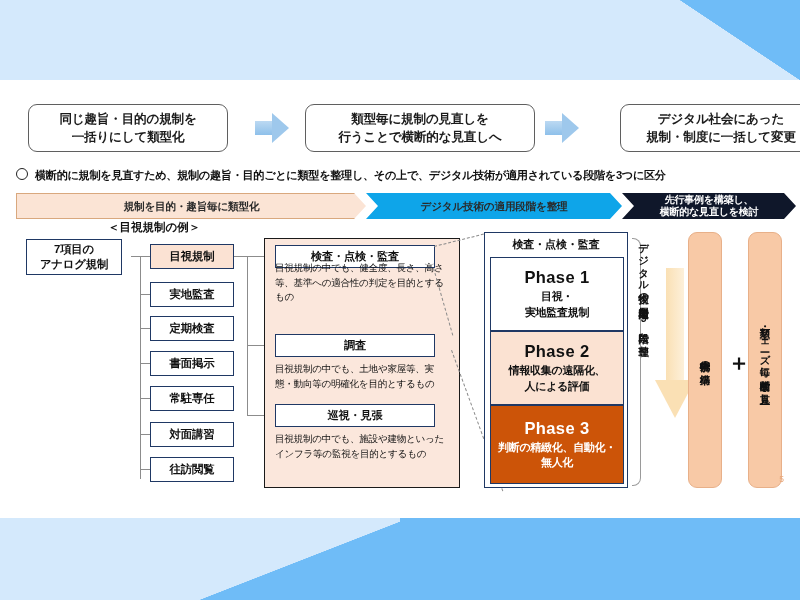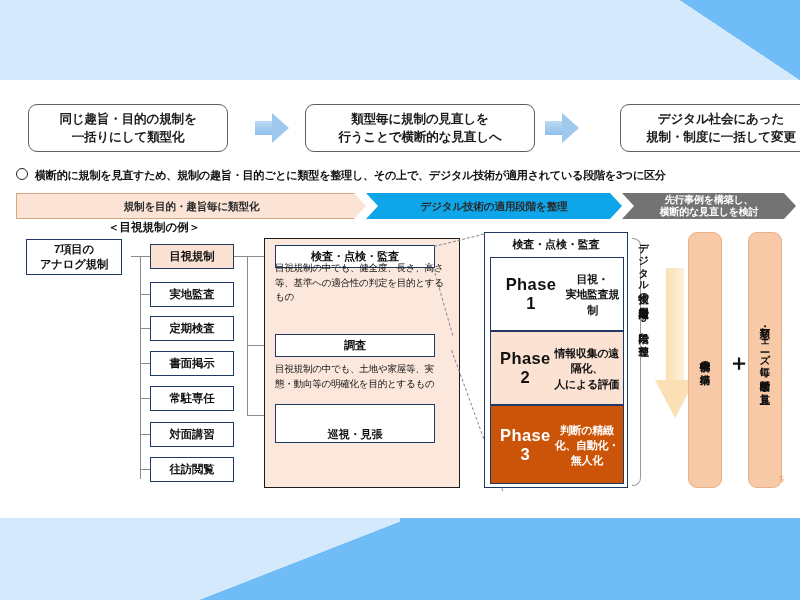--- a/index.html
+++ b/index.html
@@ -43,21 +43,21 @@
   
   .chev{position:absolute;top:193px;height:26px;box-sizing:border-box;
     display:flex;align-items:center;justify-content:center;text-align:center;
     font-size:10.6px;font-weight:bold;line-height:1.2;letter-spacing:-.2px;}
   .chev span{position:relative;z-index:2;}
   .c1{left:16px;width:350px;background:#fbe4d5;color:#2a2a2a;
     clip-path:polygon(0 0,338px 0,350px 50%,338px 100%,0 100%,0 100%);
     border:1px solid #d9a87e;border-right:none;}
   .c2{left:366px;width:256px;background:#0ea5e9;color:#2a2a2a;
     clip-path:polygon(0 0,244px 0,256px 50%,244px 100%,0 100%,12px 50%);}
-  .c3{left:622px;width:174px;background:#737373;color:#fff;
+  .c3{left:622px;width:174px;background:#0f172a;color:#fff;
     clip-path:polygon(0 0,162px 0,174px 50%,162px 100%,0 100%,12px 50%);
     font-size:10px;}
 
   
   .seclabel{position:absolute;left:108px;top:220px;font-size:11.5px;font-weight:bold;color:#111;}
 
   
   .navybox{
     position:absolute;box-sizing:border-box;background:#fff;
     border:1.6px solid #1f3864;
@@ -75,22 +75,22 @@
     font-size:11.2px;font-weight:bold;color:#111;letter-spacing:-.2px;}
   .middesc{position:absolute;font-size:9.6px;color:#111;line-height:1.52;letter-spacing:-.3px;}
 
   
   #phasepanel{position:absolute;left:484px;top:232px;width:144px;height:256px;
     box-sizing:border-box;background:#fff;border:1.7px solid #1f3864;}
   .phasehead{position:absolute;left:0;top:0;width:100%;height:22px;
     display:flex;align-items:center;justify-content:center;
     font-size:11px;font-weight:bold;color:#111;letter-spacing:-.1px;}
   .phasebox{position:absolute;left:5px;width:134px;box-sizing:border-box;
-    border:1.5px solid #1f3864;display:flex;flex-direction:row;
-    align-items:center;justify-content:center;text-align:center;padding-left:9px;}
+    border:1.5px solid #1f3864;display:flex;flex-direction:column;
+    align-items:center;justify-content:center;text-align:center;}
   .phasebox .pt{font-size:16.5px;font-weight:bold;letter-spacing:.4px;}
   .phasebox .ps{font-size:11px;font-weight:bold;line-height:1.38;margin-top:2px;letter-spacing:-.3px;}
   .p1{top:24px;height:74px;background:#fff;color:#111;}
   .p2{top:98px;height:74px;background:#fbe2d2;color:#111;}
   .p3{top:172px;height:79px;background:#cc5408;color:#fff;}
 
   
   .dotline{position:absolute;transform-origin:0 0;border-top:1px dashed #8a8a8a;height:0;}
 
   
@@ -217,23 +217,24 @@
     <div class="midhead" style="left:10px;top:6px;width:160px;height:23px;">
       <span>検査・点検・監査</span>
     </div>
     <div class="middesc" style="left:10px;top:22px;width:176px;">目視規制の中でも、健全度、長さ、高さ等、基準への適合性の判定を目的とするもの</div>
 
     <div class="midhead" style="left:10px;top:95px;width:160px;height:23px;">
       <span>調査</span>
     </div>
     <div class="middesc" style="left:10px;top:123px;width:176px;">目視規制の中でも、土地や家屋等、実態・動向等の明確化を目的とするもの</div>
 
-    <div class="midhead" style="left:10px;top:165px;width:160px;height:39px;align-items:flex-end;">
+    <div class="midhead" style="left:10px;top:165px;width:160px;height:23px;">
       <span>巡視・見張</span>
     </div>
+    <div class="middesc" style="left:10px;top:193px;width:176px;">目視規制の中でも、施設や建物といったインフラ等の監視を目的とするもの</div>
   </div>
 
   <div class="dotline" style="left:434px;top:246px;width:56px;transform:rotate(-14deg);"></div>
   <div class="dotline" style="left:434px;top:268px;width:70px;transform:rotate(74deg);"></div>
   <div class="dotline" style="left:452px;top:350px;width:150px;transform:rotate(70deg);"></div>
 
   <div id="phasepanel">
     <div class="phasehead">検査・点検・監査</div>
     <div class="phasebox p1">
       <div class="pt">Phase 1</div>

